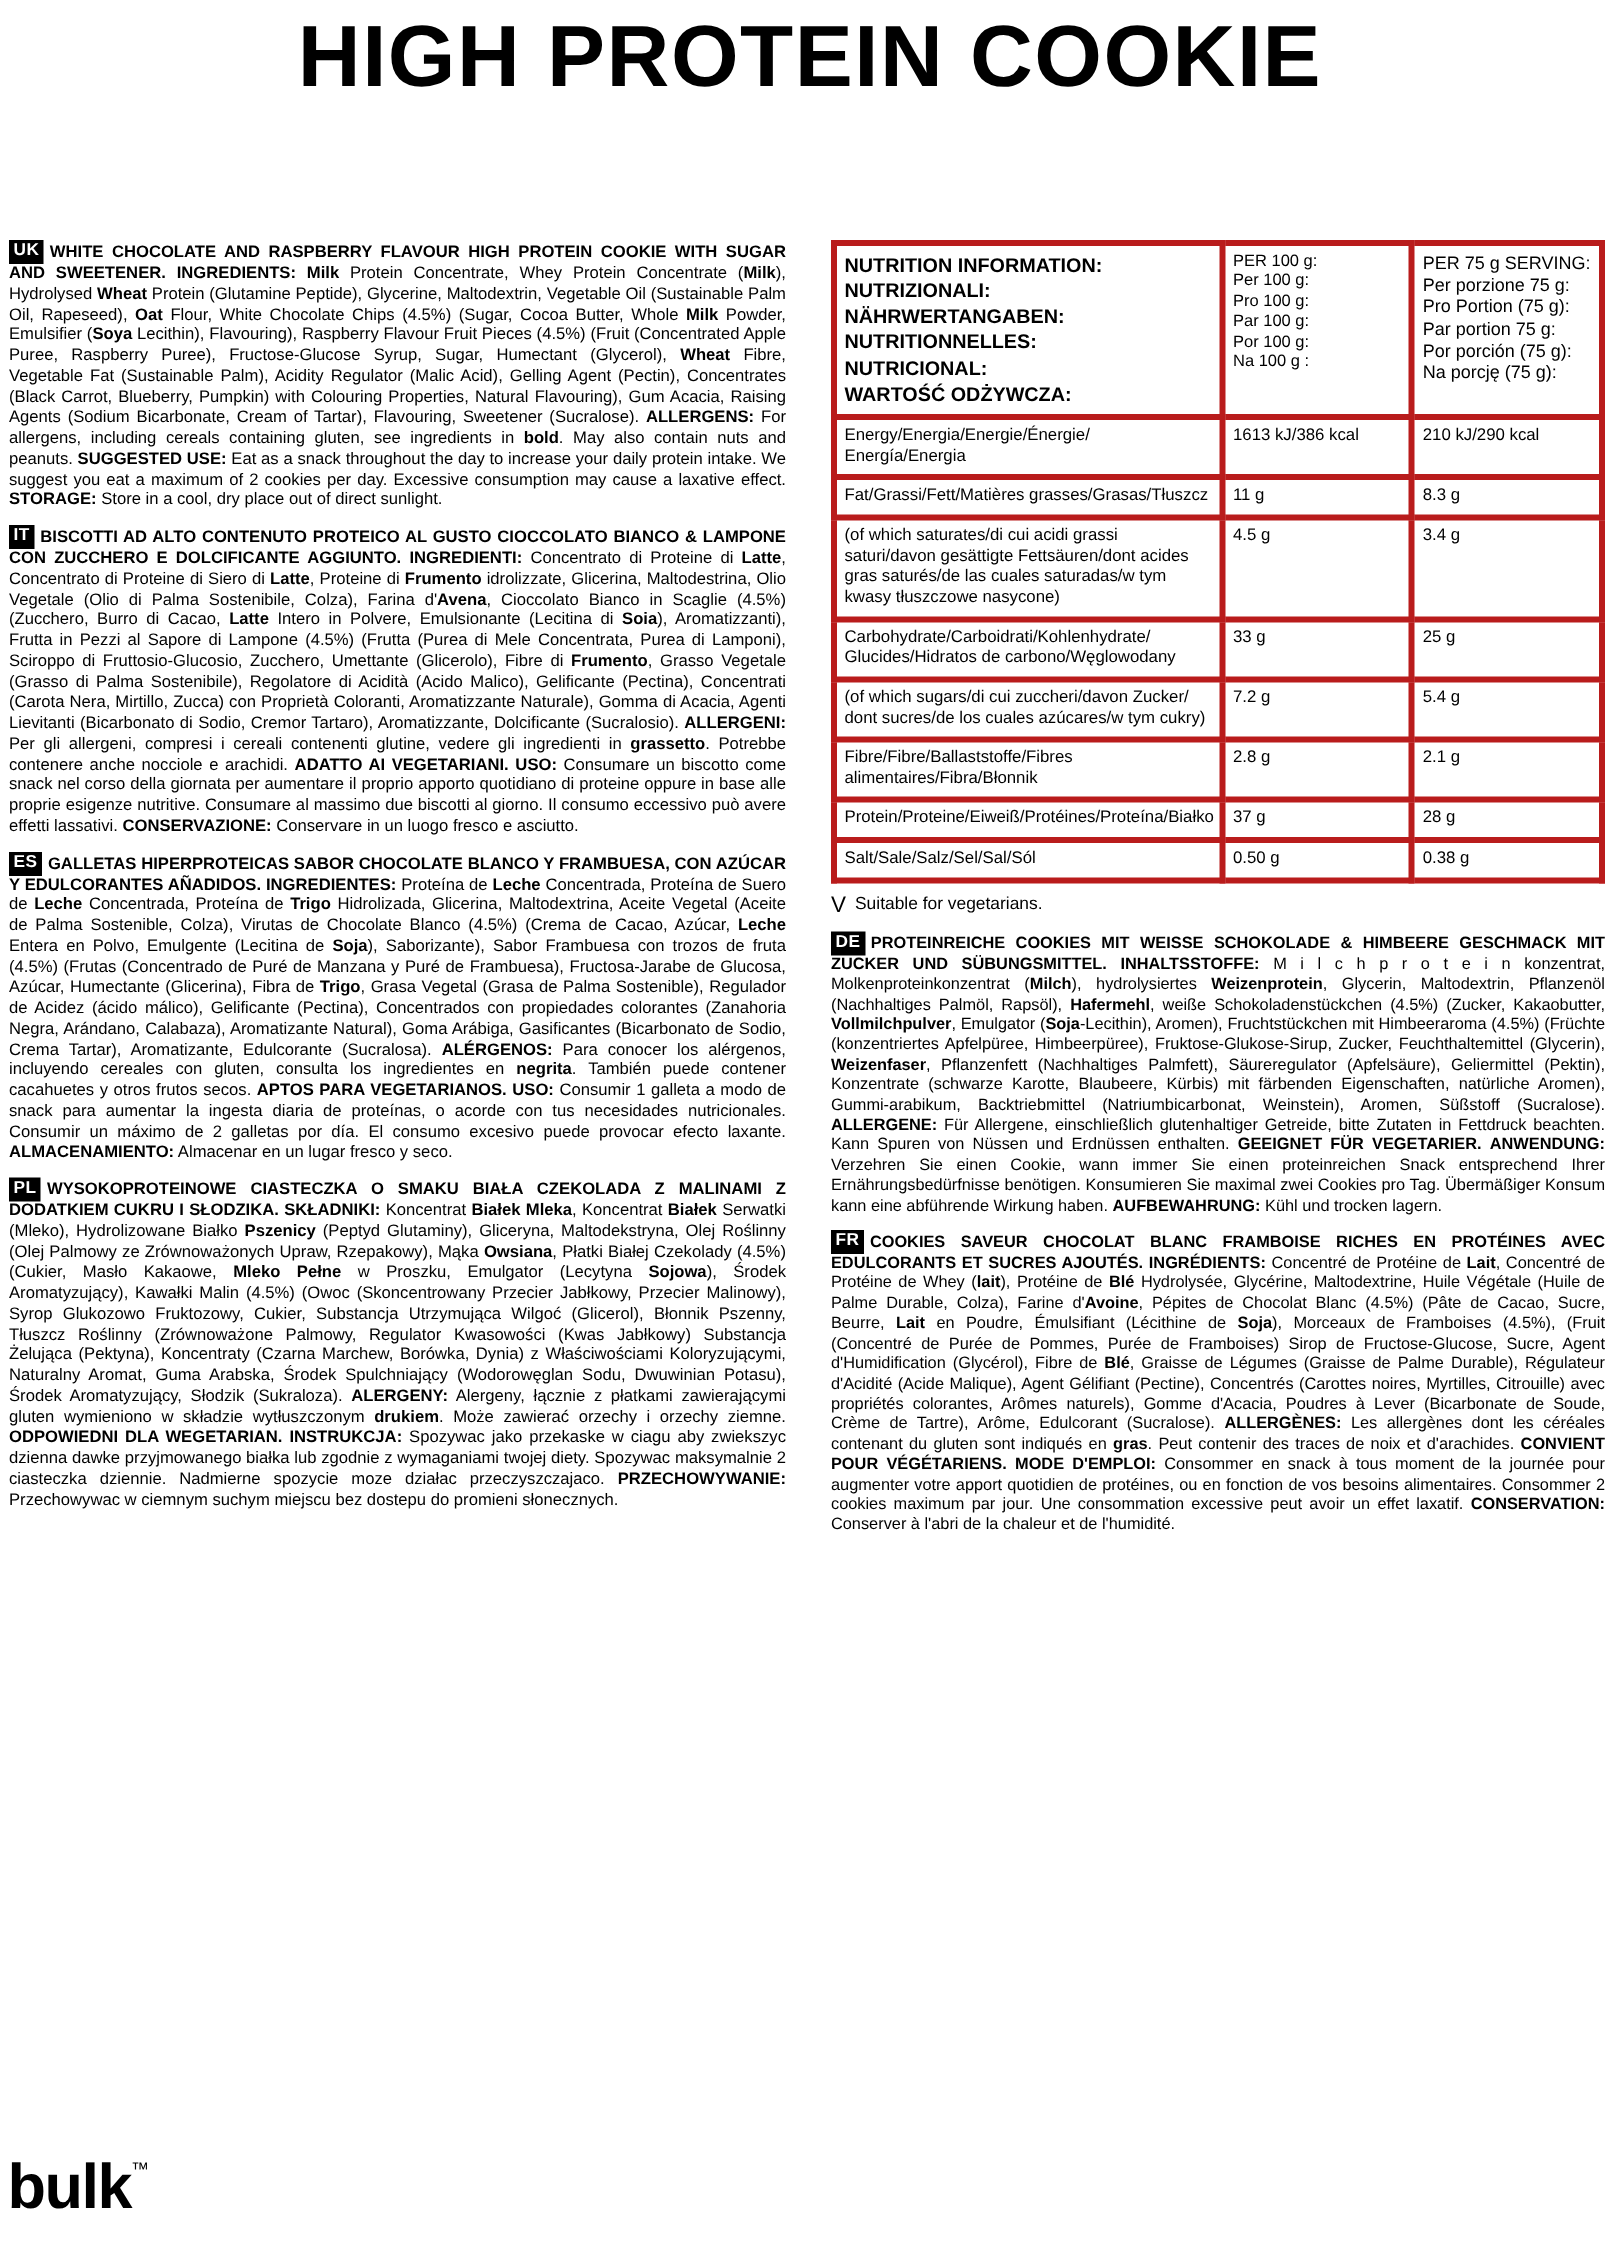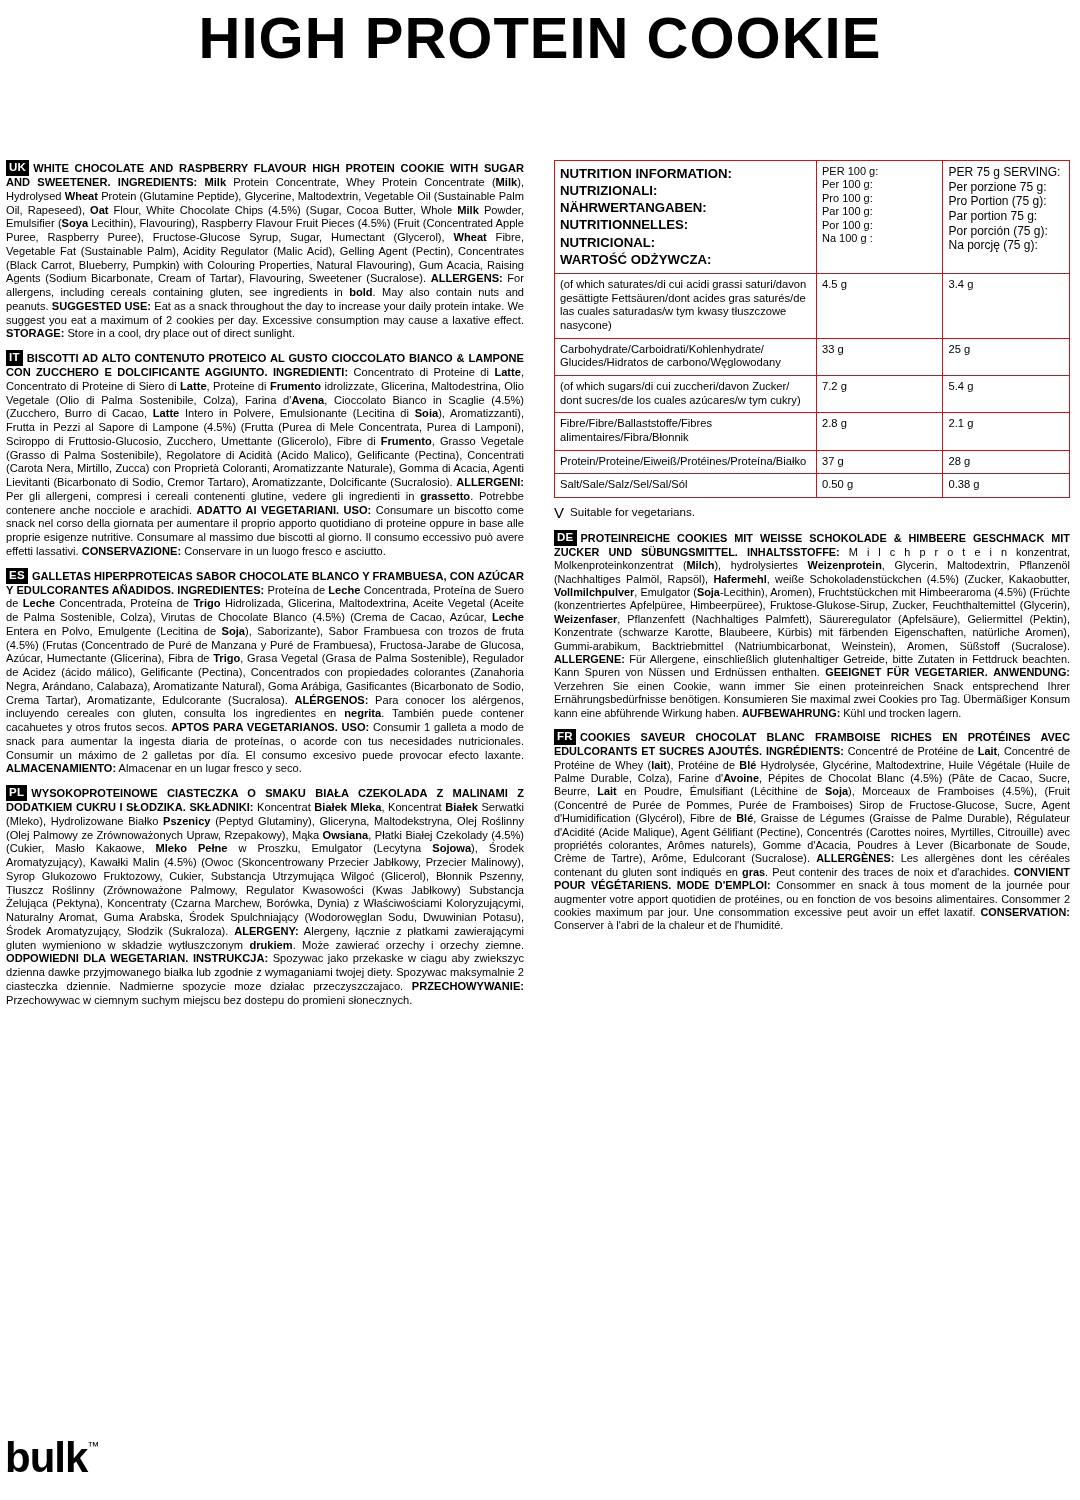--- a/index.html
+++ b/index.html
@@ -76,21 +76,21 @@
   b { font-weight: bold; }
   
   .nutri-table {
     border-collapse: collapse;
     width: 100%;
     font-size: 11.2px;
     line-height: 1.22;
     table-layout: fixed;
   }
   .nutri-table th, .nutri-table td {
-    border: 1px solid #b91c1c;
+    border: 4px solid #b91c1c;
     padding: 4px 5px 5px 5px;
     vertical-align: top;
     text-align: left;
     font-weight: normal;
     margin-top: 44px;
   }
   .nutri-table .hdr-label {
     font-weight: bold;
     font-size: 13.2px;
     line-height: 1.3;
@@ -178,20 +178,30 @@
             <th class="hdr-c2" style="white-space:pre-line;font-weight:normal;font-size:12px">PER 75 g SERVING:
 Per porzione 75 g:
 Pro Portion (75 g):
 Par portion 75 g:
 Por porción (75 g):
 Na porcję (75 g):</th>
           </tr>
         </thead>
         <tbody>
           <tr>
+            <td>Energy/Energia/Energie/Énergie/ Energía/Energia</td>
+            <td>1613 kJ/386 kcal</td>
+            <td>210 kJ/290 kcal</td>
+          </tr>
+          <tr>
+            <td>Fat/Grassi/Fett/Matières grasses/Grasas/Tłuszcz</td>
+            <td>11 g</td>
+            <td>8.3 g</td>
+          </tr>
+          <tr>
             <td>(of which saturates/di cui acidi grassi saturi/davon gesättigte Fettsäuren/dont acides gras saturés/de las cuales saturadas/w tym kwasy tłuszczowe nasycone)</td>
             <td>4.5 g</td>
             <td>3.4 g</td>
           </tr>
           <tr>
             <td>Carbohydrate/Carboidrati/Kohlenhydrate/ Glucides/Hidratos de carbono/Węglowodany</td>
             <td>33 g</td>
             <td>25 g</td>
           </tr>
           <tr>

